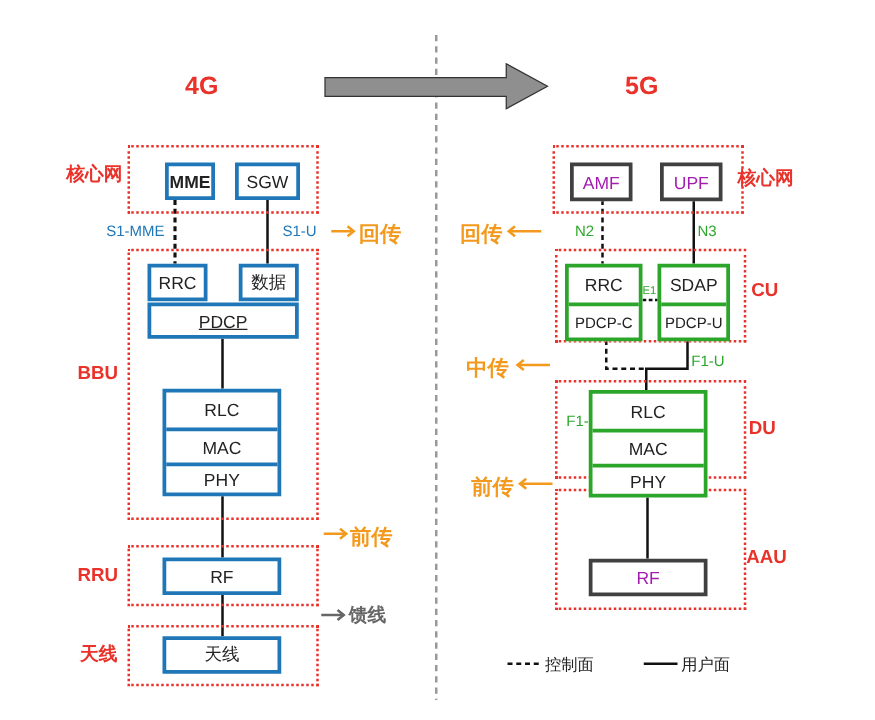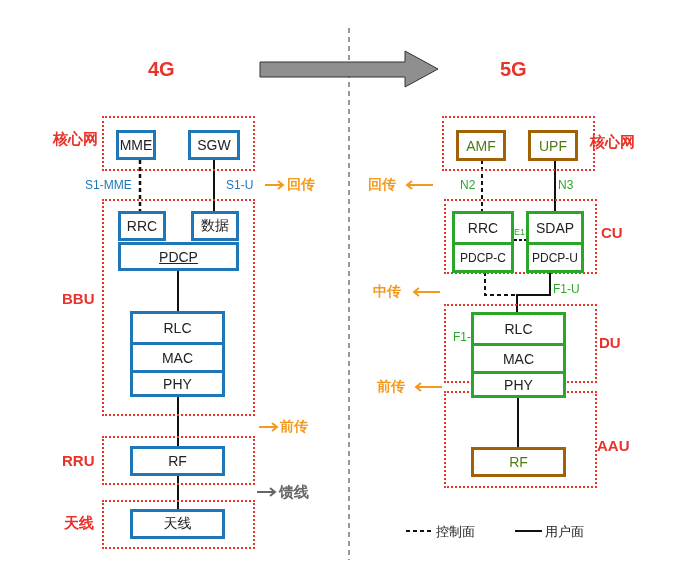--- a/index.html
+++ b/index.html
@@ -1,29 +1,29 @@
 <!DOCTYPE html>
 <html><head>
 <meta charset="utf-8">
 <style>
   html,body{margin:0;padding:0;background:#fff;}
   body{width:700px;height:576px;position:relative;overflow:hidden;font-family:"Liberation Sans","DejaVu Sans",sans-serif;}
   .region{position:absolute;border:2px dotted #e8322a;box-sizing:border-box;}
   .box4{position:absolute;border:3px solid #1f77b8;box-sizing:border-box;background:#fff;display:flex;align-items:center;justify-content:center;font-size:14px;color:#222;}
-  .box5{position:absolute;border:3px solid #a16207;box-sizing:border-box;background:#fff;display:flex;align-items:center;justify-content:center;font-size:14px;color:#4d7c0f;}
+  .box5{position:absolute;border:3px solid #404040;box-sizing:border-box;background:#fff;display:flex;align-items:center;justify-content:center;font-size:14px;color:#a21caf;}
   .stack4{position:absolute;border:3px solid #1f77b8;box-sizing:border-box;background:#fff;}
   .stack5{position:absolute;border:3px solid #2ca62a;box-sizing:border-box;background:#fff;}
   .cell{display:flex;align-items:center;justify-content:center;font-size:14px;color:#222;box-sizing:border-box;}
   .stack4 .cell + .cell{border-top:3px solid #1f77b8;}
   .stack5 .cell + .cell{border-top:3px solid #2ca62a;}
   .rlabel{position:absolute;color:#e8322a;font-weight:bold;font-size:15px;}
   .gen{position:absolute;color:#e8322a;font-weight:bold;font-size:20px;}
   .iface4{position:absolute;color:#1f77b8;font-size:12px;}
   .iface5{position:absolute;color:#2ca62a;font-size:12px;}
-  .xport{position:absolute;color:#f39a1e;font-weight:bold;font-size:14px;white-space:nowrap;}
+  .xport{position:absolute;color:#f39a1e;font-weight:bold;font-size:17px;white-space:nowrap;}
   .feeder{position:absolute;color:#666;font-weight:bold;font-size:15px;white-space:nowrap;}
   .legend{position:absolute;font-size:13px;color:#222;white-space:nowrap;}
   svg.lines{position:absolute;left:0;top:0;}
 </style>
 </head>
 <body>
 
 <svg class="lines" width="700" height="576">
 
   <line x1="349" y1="28" x2="349" y2="560" stroke="#999" stroke-width="2" stroke-dasharray="5,4"></line>
@@ -65,21 +65,21 @@
 
   <line x1="406" y1="531" x2="432" y2="531" stroke="#111" stroke-width="2" stroke-dasharray="4,3"></line>
   <line x1="515" y1="531" x2="542" y2="531" stroke="#111" stroke-width="2"></line>
 </svg>
 
 <div class="gen" style="left:148px;top:58px;">4G</div>
 <div class="gen" style="left:500px;top:58px;">5G</div>
 
 <div class="region" style="left:102px;top:116px;width:153px;height:55px;"></div>
 <div class="rlabel" style="left:53px;top:130px;">核心网</div>
-<div class="box4" style="left:116px;top:130px;width:40px;height:30px;">MME</div>
+<div class="box4" style="left:132px;top:130px;width:40px;height:30px;font-weight:bold;">MME</div>
 <div class="box4" style="left:188px;top:130px;width:52px;height:30px;">SGW</div>
 
 <div class="iface4" style="left:85px;top:178px;">S1-MME</div>
 <div class="iface4" style="left:226px;top:178px;">S1-U</div>
 <div class="xport" style="left:287px;top:176px;">回传</div>
 
 <div class="region" style="left:102px;top:199px;width:153px;height:217px;"></div>
 <div class="rlabel" style="left:62px;top:290px;">BBU</div>
 <div class="box4" style="left:118px;top:211px;width:48px;height:30px;">RRC</div>
 <div class="box4" style="left:191px;top:211px;width:48px;height:30px;">数据</div>

